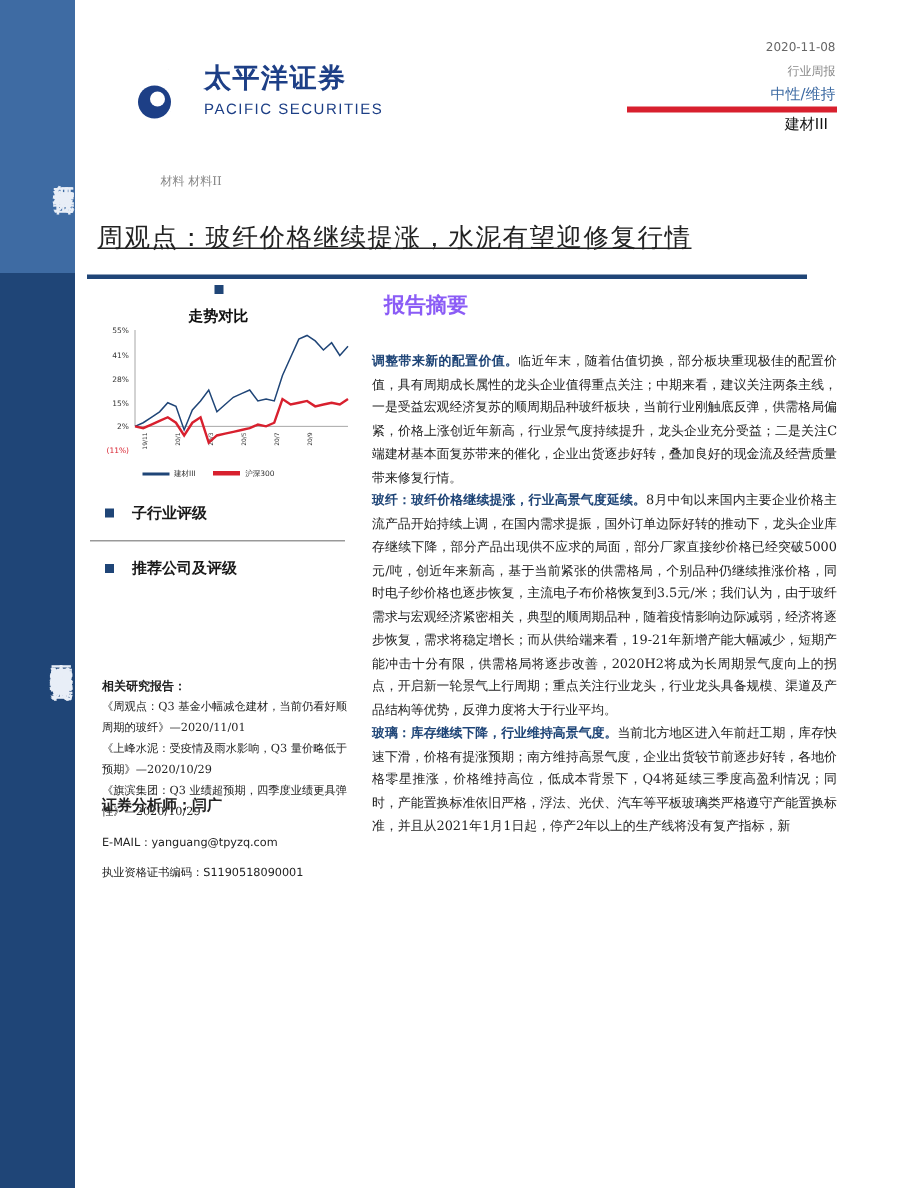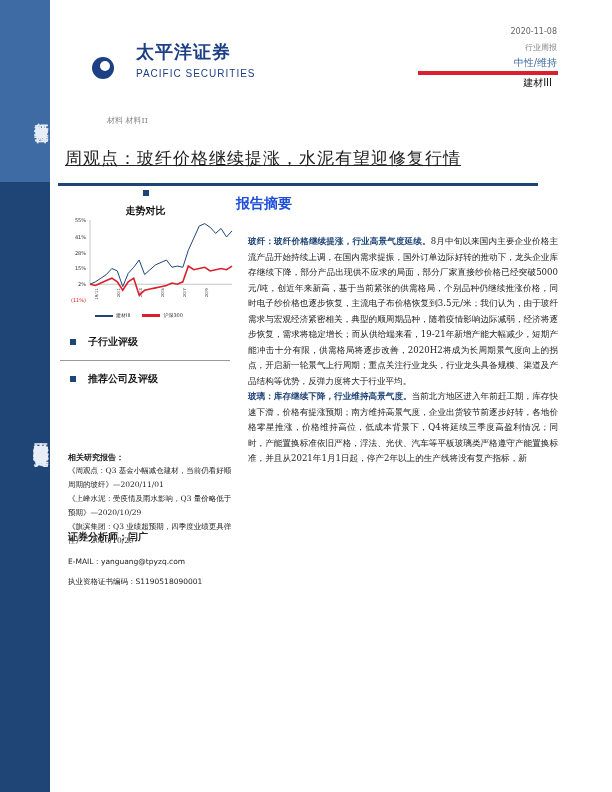--- a/index.html
+++ b/index.html
@@ -27,21 +27,21 @@
   .chart-wrap { position:absolute; left:60px; top:210px; width:175px; height:125px; }
   .legend { position:absolute; left:95px; top:312px; display:flex; gap:12px; font-size:5px; color:#333; font-family:"DejaVu Sans", sans-serif; align-items:center; }
   .legend span.line { display:inline-block; width:18px; height:2px; vertical-align:middle; margin-right:3px; }
   .sub-head { position:absolute; left:70px; font-size:10px; font-weight:bold; }
   .hr-thin { position:absolute; left:60px; width:170px; height:1px; background:#999; }
   .related { position:absolute; left:68px; top:437px; width:170px; font-size:7.5px; line-height:14px; color:#222;margin-top:13px; }
   .related .rh { font-weight:bold; font-size:8px; }
   .analyst { position:absolute; left:68px; top:530px; width:170px; font-family:"DejaVu Sans", sans-serif; font-size:7.5px; color:#222; }
   .analyst .an { font-family:"DejaVu Serif", serif; font-weight:bold; font-size:10px; margin-bottom:8px; }
   .analyst div.ln { line-height:20px; }
-  .summary-title { position:absolute; left:236px; top:195px; font-size:14px; font-weight:bold; color:#1d4ed8; }
+  .summary-title { position:absolute; left:256px; top:195px; font-size:14px; font-weight:bold; color:#8b5cf6; }
   .summary { position:absolute; left:248px; top:234px; width:310px; font-size:8.6px; line-height:15.5px; color:#222; text-align:justify; }
   .summary p { margin:0; }
   .hl-blue { color:#1f4577; font-weight:bold; }
   .hl-bold { color:#000; font-weight:bold; }
 </style>
 </head>
 <body>
 
 <div class="sidebar-top">
   <div class="vtext top">行业研究报告</div>
@@ -118,15 +118,16 @@
 </div>
 
 <div class="analyst">
   <div class="an">证券分析师：闫广</div>
   <div class="ln">E-MAIL：yanguang@tpyzq.com</div>
   <div class="ln">执业资格证书编码：S1190518090001</div>
 </div>
 
 <div class="summary-title">报告摘要</div>
 <div class="summary">
+  <p><span class="hl-blue">调整带来新的配置价值。</span><span>临近年末，随着估值切换，部分板块重现极佳的配置价值，具有周期成长属性的龙头企业值得重点关注；中期来看，建议关注两条主线，一是受益宏观经济复苏的顺周期品种玻纤板块，当前行业刚触底反弹，供需格局偏紧，价格上涨创近年新高，行业景气度持续提升，龙头企业充分受益；二是关注C端建材基本面复苏带来的催化，企业出货逐步好转，叠加良好的现金流及经营质量带来修复行情。</span></p>
   <p><span class="hl-blue">玻纤：玻纤价格继续提涨，行业高景气度延续。</span><span>8月中旬以来国内主要企业价格主流产品开始持续上调，在国内需求提振，国外订单边际好转的推动下，龙头企业库存继续下降，部分产品出现供不应求的局面，部分厂家直接纱价格已经突破5000元/吨，创近年来新高，基于当前紧张的供需格局，个别品种仍继续推涨价格，同时电子纱价格也逐步恢复，主流电子布价格恢复到3.5元/米；我们认为，由于玻纤需求与宏观经济紧密相关，典型的顺周期品种，随着疫情影响边际减弱，经济将逐步恢复，需求将稳定增长；而从供给端来看，19-21年新增产能大幅减少，短期产能冲击十分有限，供需格局将逐步改善，2020H2将成为长周期景气度向上的拐点，开启新一轮景气上行周期；重点关注行业龙头，行业龙头具备规模、渠道及产品结构等优势，反弹力度将大于行业平均。</span></p>
   <p><span class="hl-blue">玻璃：库存继续下降，行业维持高景气度。</span><span>当前北方地区进入年前赶工期，库存快速下滑，价格有提涨预期；南方维持高景气度，企业出货较节前逐步好转，各地价格零星推涨，价格维持高位，低成本背景下，Q4将延续三季度高盈利情况；同时，产能置换标准依旧严格，浮法、光伏、汽车等平板玻璃类严格遵守产能置换标准，并且从2021年1月1日起，停产2年以上的生产线将没有复产指标，新</span></p>
 </div>
 
 </body></html>

